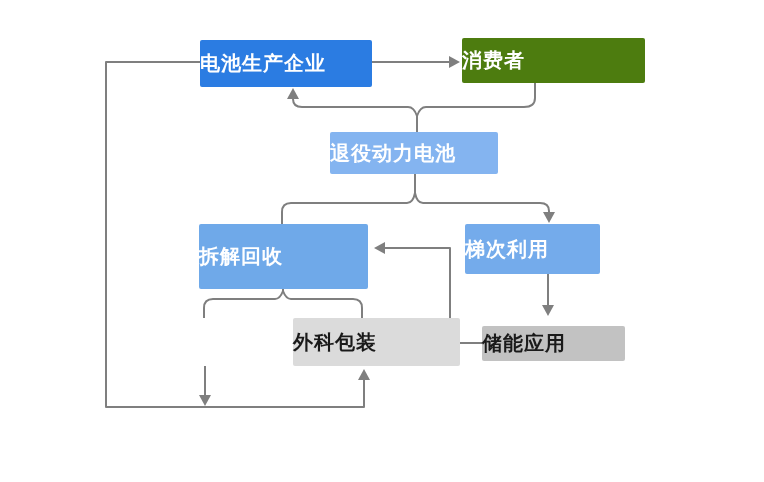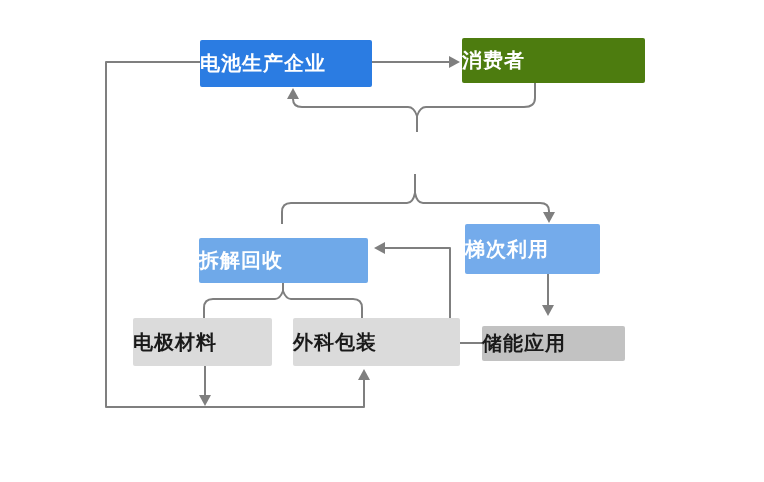--- a/index.html
+++ b/index.html
@@ -19,21 +19,21 @@
     border-radius:2px;
     letter-spacing:1px;
     white-space:nowrap;
     box-sizing:border-box;
   }
   .node.blue{font-weight:700;font-size:20px;}
   .node.gray{font-weight:600;font-size:20px;}
   .n-producer {left:200px;top:40px; width:172px;height:47px;}
   .n-consumer {left:462px;top:38px; width:183px;height:45px;}
   .n-retired  {left:330px;top:132px;width:168px;height:42px;}
-  .n-dismantle{left:199px;top:224px;width:169px;height:45px;margin-top:14px;}
+  .n-dismantle{left:199px;top:224px;width:169px;height:65px;}
   .n-cascade  {left:465px;top:224px;width:135px;height:50px;}
   .n-electrode{left:133px;top:318px;width:139px;height:48px;}
   .n-packaging{left:293px;top:318px;width:167px;height:48px;}
   .n-storage  {left:482px;top:326px;width:143px;height:35px;}
 </style>
 </head>
 <body>
 
 <div class="stage" style="background: rgb(255, 255, 255);">
 
@@ -67,32 +67,32 @@
   </svg>
 
   <div class="node blue n-producer" style="background: rgb(43, 124, 226); color: rgb(255, 255, 255);">
     <span>电池生产企业</span>
   </div>
 
   <div class="node blue n-consumer" style="background: #4d7c0f; color: rgb(255, 255, 255);">
     <span>消费者</span>
   </div>
 
+  <div class="node blue n-retired" style="background: rgb(132, 180, 240); color: rgb(255, 255, 255);">
+    <span>退役动力电池</span>
+  </div>
 
   <div class="node blue n-dismantle" style="background: rgb(111, 169, 233); color: rgb(255, 255, 255);">
     <span>拆解回收</span>
   </div>
 
   <div class="node blue n-cascade" style="background: rgb(116, 171, 235); color: rgb(255, 255, 255);">
     <span>梯次利用</span>
   </div>
 
-  <div class="node gray n-electrode" style="background: rgb(219, 219, 219); color: rgb(26, 26, 26);">
-    <span>电极材料</span>
-  </div>
 
   <div class="node gray n-packaging" style="background: rgb(219, 219, 219); color: rgb(26, 26, 26);">
     <span>外科包装</span>
   </div>
 
   <div class="node gray n-storage" style="background: rgb(194, 194, 194); color: rgb(26, 26, 26);">
     <span>储能应用</span>
   </div>
 
 </div>

